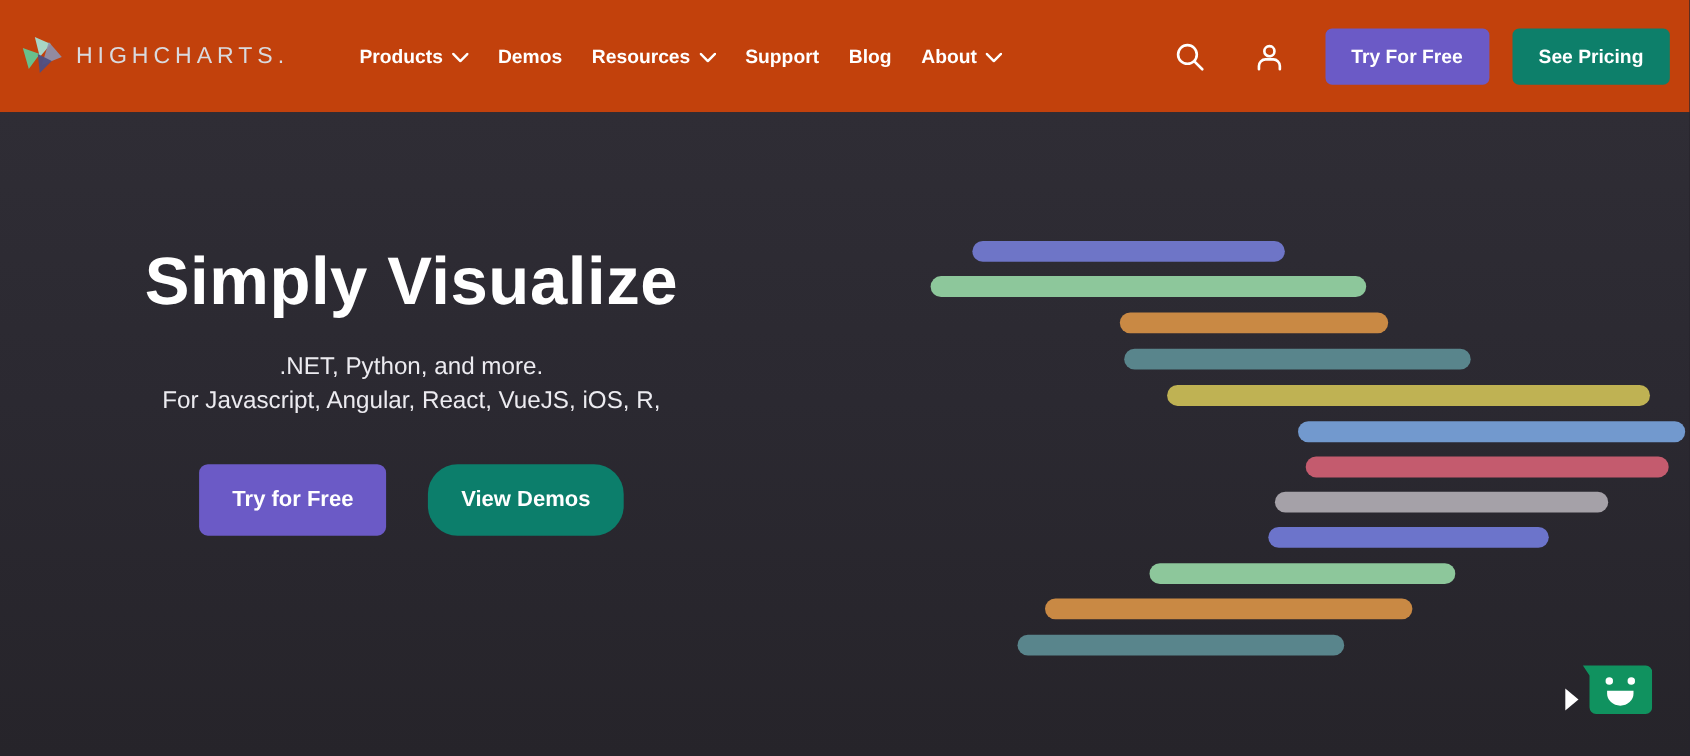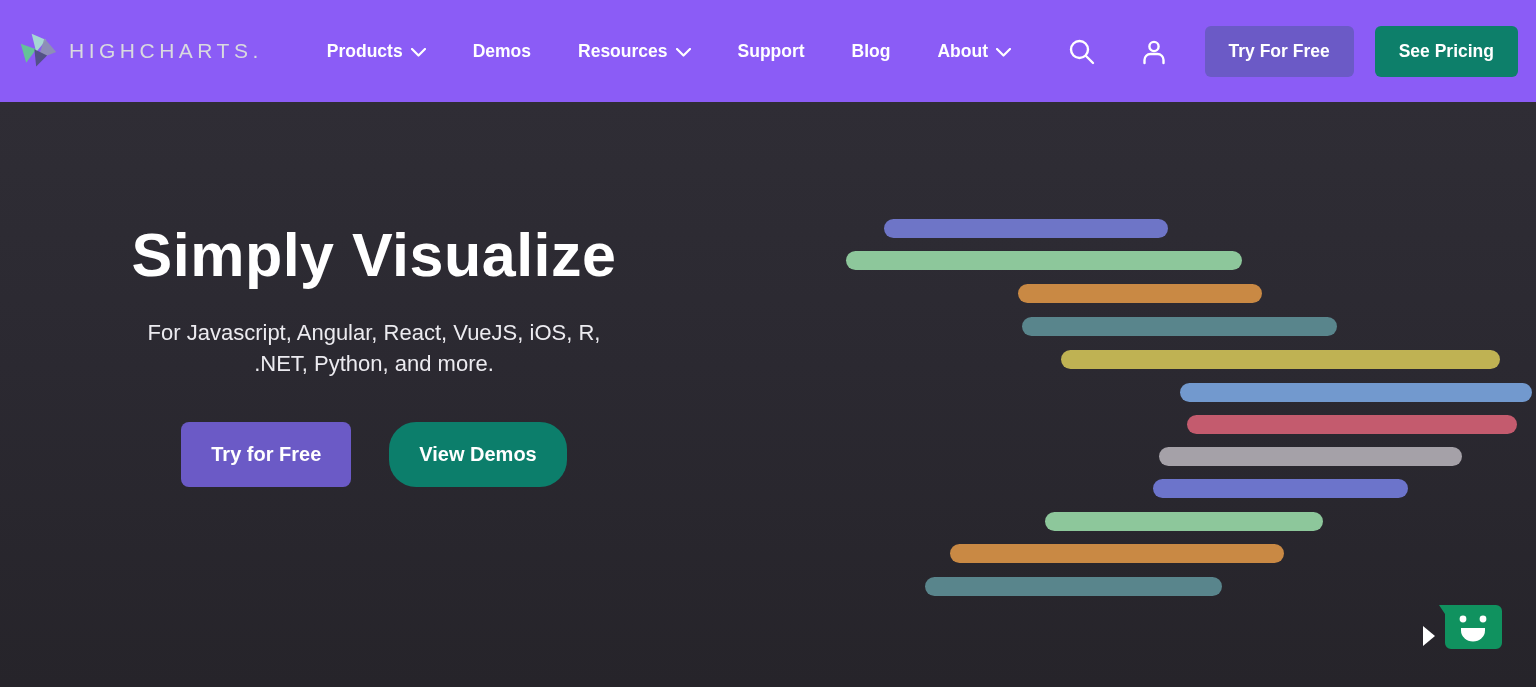--- a/index.html
+++ b/index.html
@@ -5,42 +5,42 @@
   * { margin: 0; padding: 0; box-sizing: border-box; }
   html, body { width: 1536px; height: 687px; overflow: hidden; }
   body {
     font-family: "Liberation Sans", "DejaVu Sans", sans-serif;
     background: #26242b;
   }
 
   
   .navbar {
     height: 102px;
-    background: #8b5cf6;
+    background: #c2410c;
     display: flex;
     align-items: center;
     padding: 0 18px 0 18px;
   }
   .brand {
     display: flex;
     align-items: center;
     gap: 11px;
     margin-right: 64px;
     cursor: pointer;
   }
   .brand-word {
     color: #d9dadf;
     font-size: 21px;
     letter-spacing: 4.5px;
     font-weight: 400;
   }
   .nav-links {
     display: flex;
     align-items: center;
-    gap: 47px;
+    gap: 27px;
   }
   .nav-item {
     color: #ffffff;
     font-size: 17.5px;
     font-weight: 700;
     display: flex;
     align-items: center;
     gap: 8px;
     cursor: pointer;
     white-space: nowrap;
@@ -260,22 +260,22 @@
       <div class="bar" style="left: 1159px; top: 345px; width: 303px; background: rgb(165, 161, 168);"></div>
       <div class="bar" style="left: 1153px; top: 377px; width: 255px; background: rgb(108, 116, 203);"></div>
       <div class="bar" style="left: 1045px; top: 410px; width: 278px; background: rgb(141, 199, 155);"></div>
       <div class="bar" style="left: 950px; top: 442px; width: 334px; background: rgb(201, 137, 68);"></div>
       <div class="bar" style="left: 925px; top: 475px; width: 297px; background: rgb(89, 133, 140);"></div>
     </div>
 
   <div class="hero-left">
     <h1 class="hero-title">Simply Visualize</h1>
     <div class="hero-desc">
+      <div>.NET, Python, and more.</div>
       <div>For Javascript, Angular, React, VueJS, iOS, R,</div>
-      <div>.NET, Python, and more.</div>
     </div>
     <div class="hero-actions">
       <button class="hero-btn purple">Try for Free</button>
       <button class="hero-btn teal">View Demos</button>
     </div>
   </div>
 
   <div class="feedback">
     <div class="feedback-arrow"></div>
     <button class="chat-btn">

